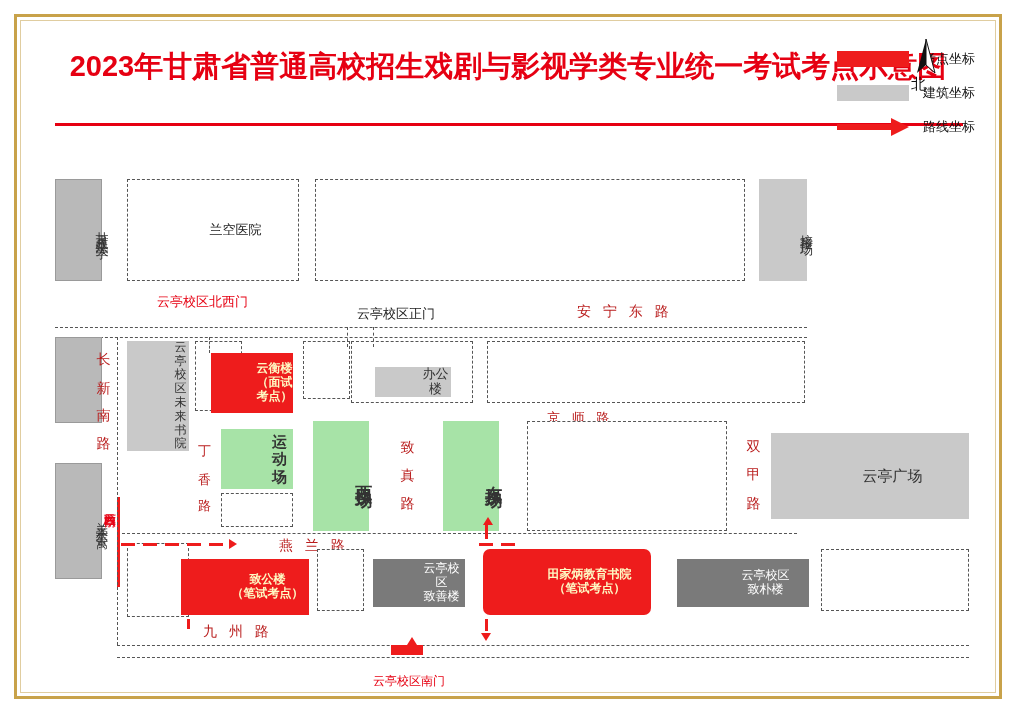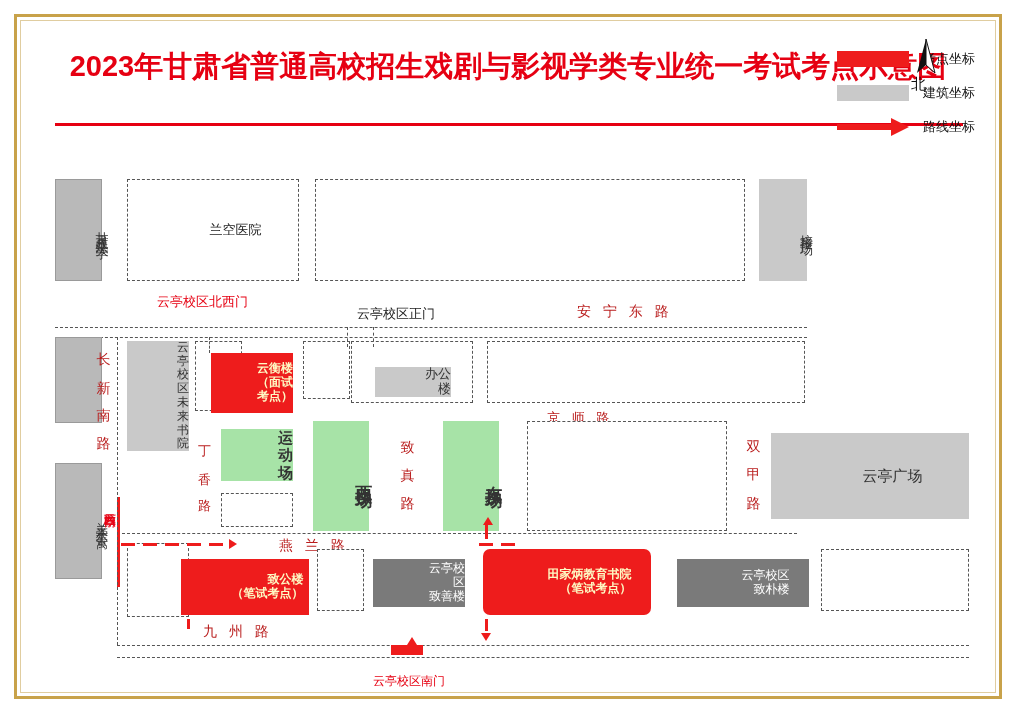--- a/index.html
+++ b/index.html
@@ -32,21 +32,21 @@
     position:absolute; left:38px; top:106px; width:908px; height:3px;
     background:#e60012;
   }
   #map {
     position:absolute; left:0; top:128px; width:988px; height:550px;
   }
   .blk {
     position:absolute;
     box-sizing:border-box;
     display:flex; align-items:center; justify-content:center;
-    text-align:right;
+    text-align:center;
     font-size:13px;
     color:#222;
     line-height:1.15;
     padding-left:45px;
   }
   .dashed { border:1.5px dashed #555; background:#ffffff; }
   .grey   { background:#c9c9c9; color:#333; }
   .greyd  { background:#b9b9b9; color:#333; border:1px solid #9a9a9a;}
   .dkgrey { background:#7a7a7a; color:#ffffff; }
   .green  { background:#a7e3a7; color:#333; font-weight:bold;}
@@ -166,21 +166,21 @@
 
     <div class="blk dashed" style="left:470px; top:196px; width:318px; height:62px;"></div>
 
     <div class="road" style="left:530px; top:264px; font-size:13px;">京 师 路</div>
 
     <div class="blk greyd" style="left:38px; top:318px; width:34px; height:116px;"></div>
     <div class="blk greyd vert" style="left:38px; top:318px; width:34px; height:116px; font-size:12px;">兰大学生公寓</div>
 
     <div class="road v" style="left:178px; top:290px; font-size:13px;">丁 香 路</div>
 
-    <div class="blk green" style="left:204px; top:284px; width:72px; height:52px; font-size:15px;">运动场</div>
+    <div class="blk green" style="left:204px; top:284px; width:72px; height:60px; font-size:15px;">运动场</div>
 
     <div class="blk dashed" style="left:204px; top:348px; width:72px; height:34px;"></div>
 
     <div class="blk green vert" style="left:296px; top:276px; width:56px; height:110px; font-size:17px;">西操场</div>
 
     <div class="road v" style="left:382px; top:284px; font-size:14px;">致 真 路</div>
 
     <div class="blk green vert" style="left:426px; top:276px; width:56px; height:110px; font-size:17px;">东操场</div>
 
     <div class="blk dashed" style="left:510px; top:276px; width:200px; height:110px;"></div>

